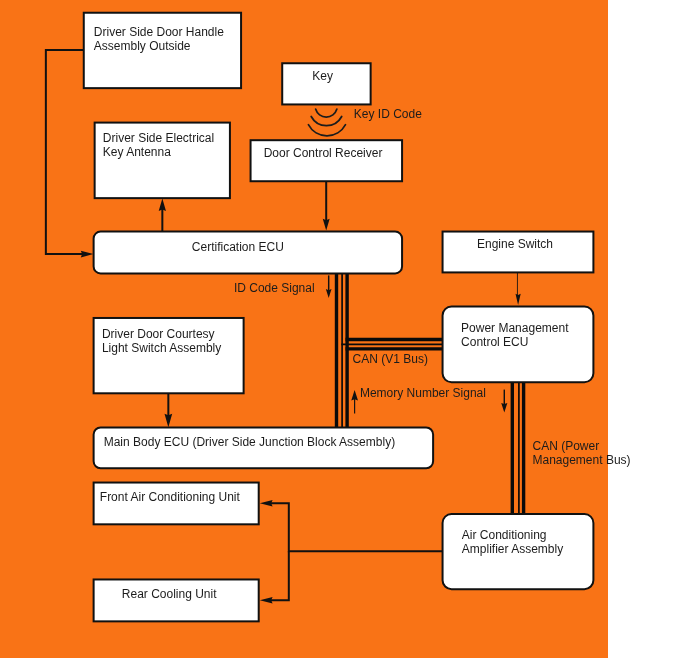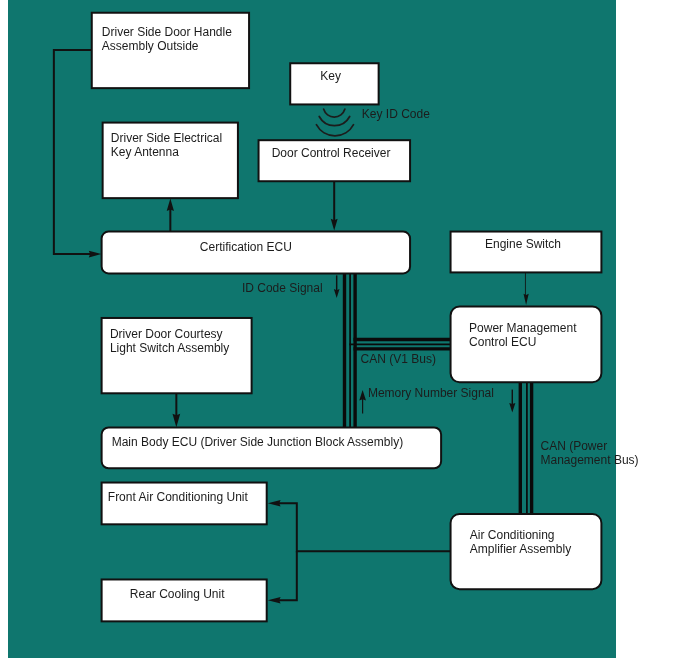--- a/index.html
+++ b/index.html
@@ -1,20 +1,20 @@
 <!DOCTYPE html>
 <html><head>
 <meta charset="utf-8">
 <title>System Diagram</title>
 <style>
   html,body{margin:0;padding:0;background:#ffffff;}
   body{width:688px;height:658px;overflow:hidden;
        font-family:"Liberation Sans",sans-serif;
        -webkit-font-smoothing:antialiased;}
-  #stage{position:relative;width:608px;height:658px;background:#0f766e;margin-left:8px;}
+  #stage{position:relative;width:608px;height:658px;background:#f97316;}
   #dia{position:absolute;left:0;top:0;display:block;}
   .box{fill:#ffffff;stroke:#111111;stroke-width:2;}
   .lbl{font-family:"Liberation Sans",sans-serif;font-size:12px;fill:#1c1c1c;}
   .edgelbl{font-family:"Liberation Sans",sans-serif;font-size:12px;fill:#1c1c1c;}
   .ln{stroke:#111111;stroke-width:2;fill:none;}
   .ln.thin{stroke-width:0.85;}
   .ln.thin2{stroke-width:1.45;}
   .ln.thin3{stroke-width:1.15;}
   .ahead{fill:#111111;stroke:none;}
   .wave{stroke:#1c1c1c;stroke-width:1.75;fill:none;stroke-linecap:round;}

